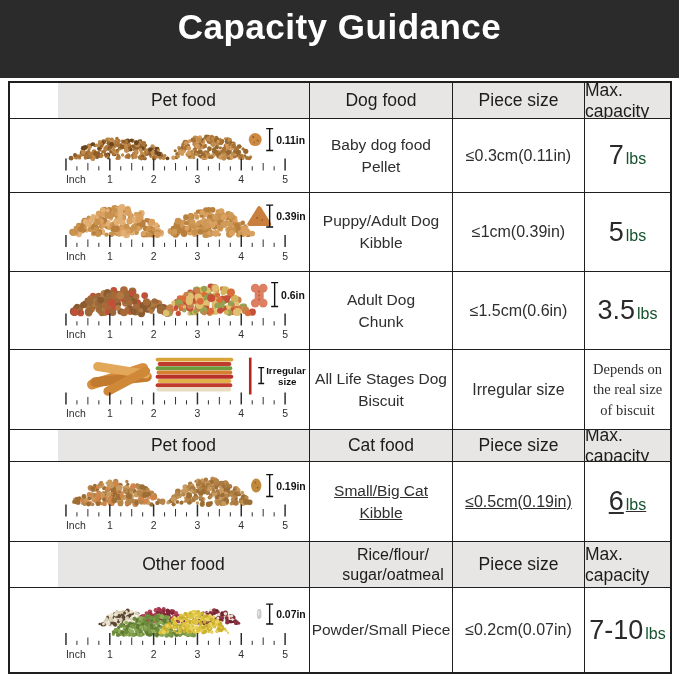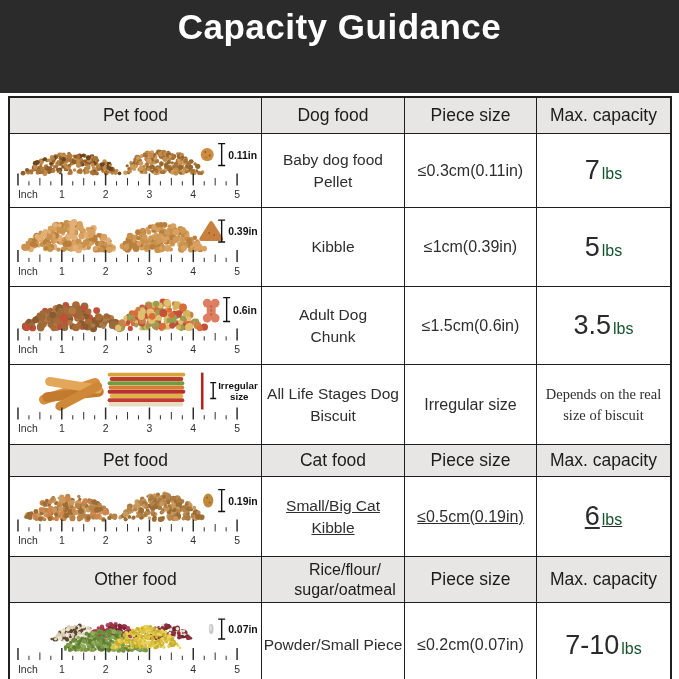--- a/index.html
+++ b/index.html
@@ -1,25 +1,25 @@
 <!DOCTYPE html>
 <html><head>
 <meta charset="utf-8">
 <style>
   html,body{margin:0;padding:0;}
   body{
     width:679px;height:679px;background:#ffffff;overflow:hidden;
     font-family:"Liberation Sans",sans-serif;
     --banner-bg:#2b2b2b;--header-bg:#e7e6e4;--border:#1f1f1f;--text:#2e2e2e;
   }
-  .banner{height:93px;background:var(--banner-bg);color:#fff;text-align:center;overflow:hidden;}
+  .banner{height:78px;background:var(--banner-bg);color:#fff;text-align:center;overflow:hidden;}
   .banner h1{margin:7px 0 0;font-size:35px;font-weight:700;letter-spacing:.5px;}
   .banner p{margin:3px 0 0;font-size:21px;font-weight:400;}
   .tbl{margin:3px 7px 0 8px;border:2px solid var(--border);}
-  .trow{display:flex;border-bottom:1.5px solid var(--border);}
+  .trow{display:flex;border-bottom:1.5px solid var(--border);padding-left:48px;}
   .trow:last-child{border-bottom:none;}
   .cell{box-sizing:border-box;display:flex;flex-direction:column;align-items:center;justify-content:center;color:var(--text);overflow:hidden;}
   .c1{width:252px;border-right:1.5px solid var(--border);}
   .c2{width:143px;border-right:1.5px solid var(--border);}
   .c3{width:132px;border-right:1.5px solid var(--border);}
   .c4{flex:1;}
   .hrow .cell{background:var(--header-bg);font-size:17.5px;color:#1c1c1c;}
   .hrow .two-line{font-size:16px;line-height:1.2;text-align:center;margin-left:24px;}
   .h35{height:35px;} .h31{height:31px;} .h45{height:45px;}
   .r73{height:73px;} .r78{height:78px;} .r77{height:77px;} .r79{height:79px;} .r75{height:79px;text-decoration:underline;} .r84{height:84px;}
@@ -965,20 +965,21 @@
             <text x="52" y="63" text-anchor="middle" class="rnum">1</text>
             <text x="96" y="63" text-anchor="middle" class="rnum">2</text>
             <text x="140" y="63" text-anchor="middle" class="rnum">3</text>
             <text x="184" y="63" text-anchor="middle" class="rnum">4</text>
             <text x="228" y="63" text-anchor="middle" class="rnum">5</text>
           </g>
       </svg>
     </div>
     <div class="cell c2 r78">
       <div class="food-name">
+        <div>Puppy/Adult Dog</div>
           <div>Kibble</div>
       </div>
     </div>
     <div class="cell c3 r78">
       <span class="piece">≤1cm(0.39in)</span>
     </div>
     <div class="cell c4 r78">
       <div class="cap">
         <span class="cap-num">5</span>
           <span class="cap-unit">lbs</span>

